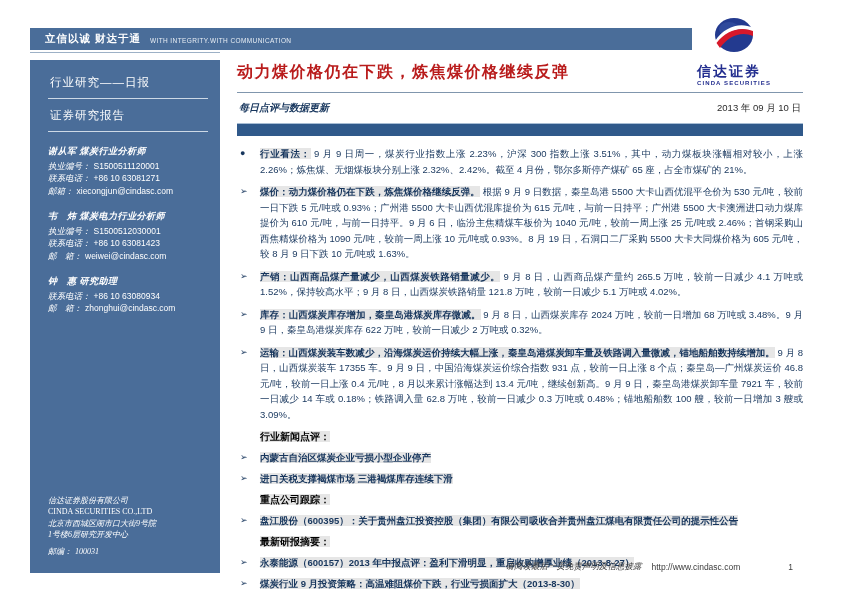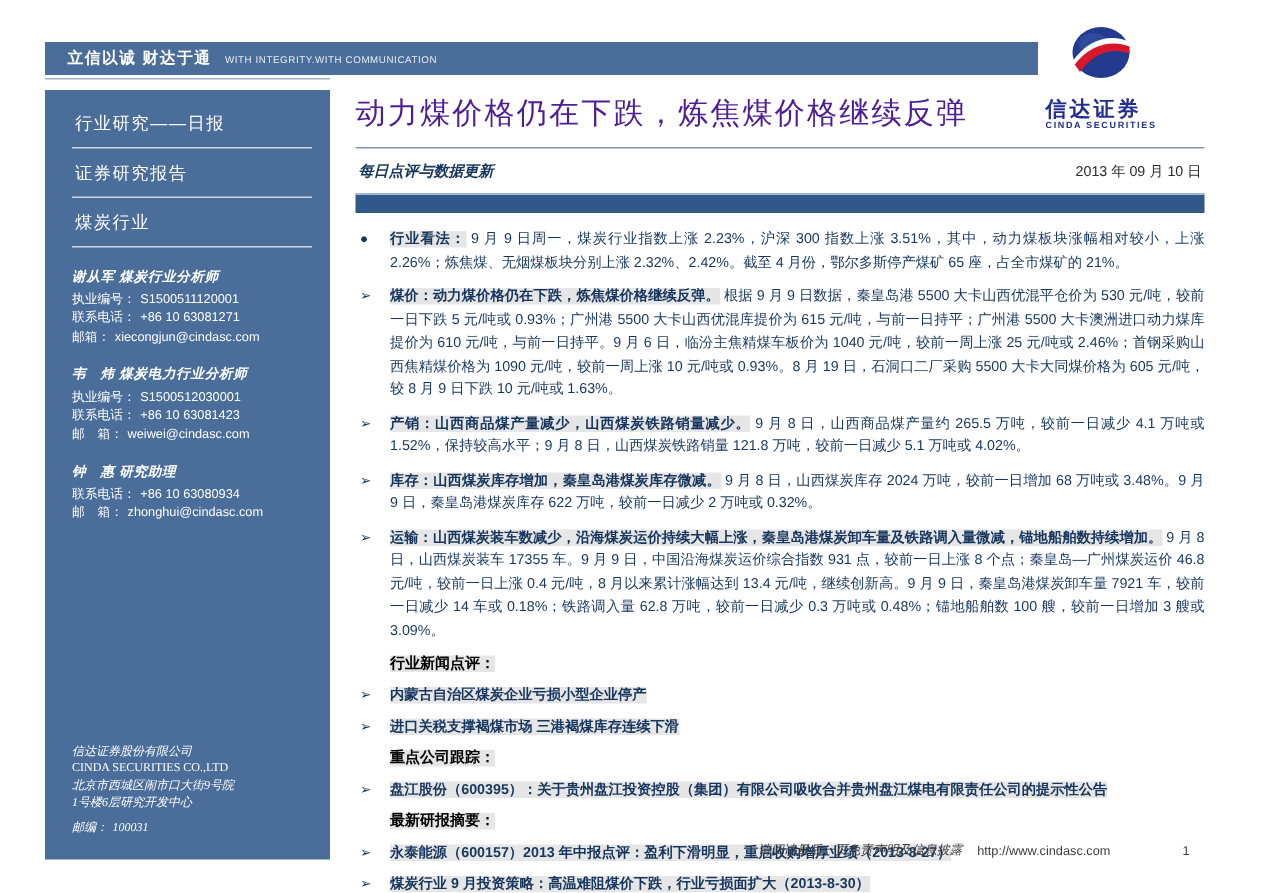--- a/index.html
+++ b/index.html
@@ -23,27 +23,27 @@
   .logo-en { color:#232e8f; font-weight:bold; font-size:6px; letter-spacing:1.1px; margin-top:2px; }
   
   .sidebar {
     position:absolute; left:30px; top:60px; width:190px; height:513px;
     background:#4a6d99; color:#ffffff; padding:6px 12px 0 18px;
   }
   .side-nav-item { font-size:11.5px; letter-spacing:1px; padding:9px 2px 8px; border-bottom:1px solid #cdd9e6; }
   .analyst { margin-top:13px; font-size:8.5px; line-height:12.5px; }
   .analyst .who { font-weight:bold; font-style:italic; font-size:9px; margin-bottom:2px; letter-spacing:.5px; }
   .kv { display:flex; gap:3px; }
-  .kv .k { }
+  .kv .k { font-style:italic; }
   .company { position:absolute; left:18px; bottom:16px; font-size:8px; line-height:11.5px; font-style:italic;font-family:Liberation Serif, serif; }
   .company .en-line { font-style:normal; }
   .company .post { margin-top:5px; }
   
   .main { position:absolute; left:237px; top:62px; width:566px; }
-  .doc-title { font-size:20px; font-weight:normal; color:#4c1d95; letter-spacing:1.5px; }
+  .doc-title { font-size:16px; font-weight:bold; color:#b91c1c; letter-spacing:1.5px; }
   .title-rule { margin-top:9px; height:1px; background:#8096ad; }
   .subtitle-row { display:flex; justify-content:space-between; align-items:flex-end; margin-top:8px; padding:0 2px; }
   .subtitle { font-size:10px; font-weight:bold; font-style:italic; color:#17365d; }
   .date { font-size:9.5px; color:#2b2b2b; }
   .navy-bar { margin-top:8px; height:13px; background:#30598a; border-top:1px solid #a8bdd4; }
   .body { margin-top:10px; }
   .para {
     position:relative; padding-left:23px; margin-bottom:7px;
     font-size:9.5px; line-height:15.5px; color:#17365d; text-align:justify;
   }
@@ -84,21 +84,20 @@
     </span>
     <span class="logo-text">
       <span class="logo-cn">信达证券</span>
       <span class="logo-en">CINDA SECURITIES</span>
     </span>
   </div>
 
   <div class="sidebar">
     <div class="side-nav-item">行业研究——日报</div>
     <div class="side-nav-item">证券研究报告</div>
-    <div class="side-nav-item">煤炭行业</div>
 
     <div class="analyst">
       <div class="who">
         <span>谢从军</span>
         <span>煤炭行业分析师</span>
       </div>
       <div class="kv">
           <span class="k">执业编号：</span>
           <span>S1500511120001</span>
         </div>

